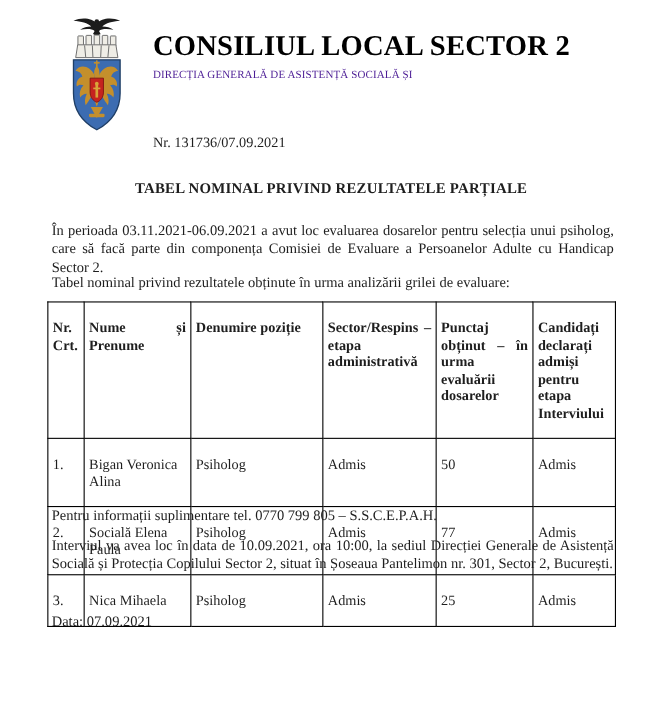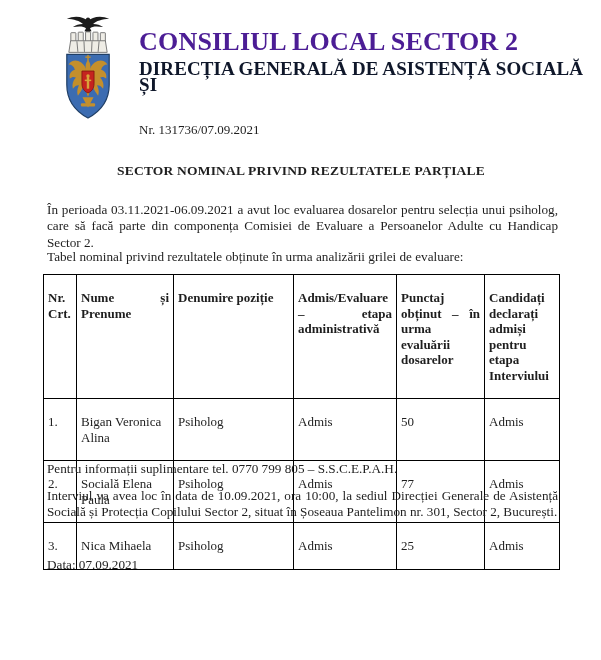--- a/index.html
+++ b/index.html
@@ -3,25 +3,25 @@
 <meta charset="utf-8">
 <style>
   html,body{margin:0;padding:0;background:#ffffff;}
   .page{
     position:relative;width:601px;height:660px;background:#ffffff;
     font-family:"Liberation Serif",serif;color:#1e1e1e;overflow:hidden;
   }
   .logo{position:absolute;left:57px;top:14px;width:62px;height:106px;}
   .org-title{
     position:absolute;left:139px;top:27px;font-size:26px;font-weight:bold;
-    color:#4c1d95;white-space:nowrap;letter-spacing:0.2px;
+    color:#000000;white-space:nowrap;letter-spacing:0.2px;
   }
   .org-subtitle{
-    position:absolute;left:139px;top:61px;font-size:19px;font-weight:bold;
-    line-height:16px;color:#0f172a;letter-spacing:0.1px;
+    position:absolute;left:139px;top:61px;font-size:10px;font-weight:normal;
+    line-height:16px;color:#4c1d95;letter-spacing:0.1px;
   }
   .reg-number{position:absolute;left:139px;top:122px;font-size:13px;font-family:Liberation Serif, serif;}
   .doc-title{
     position:absolute;left:43px;top:163px;width:516px;text-align:center;
     font-size:13.5px;font-weight:bold;letter-spacing:0.2px;
   }
   .para{position:absolute;margin:0;font-size:13.2px;line-height:16.4px;}
   .para-intro{left:47px;top:202px;width:511px;text-align:justify;}
   .para-table-intro{left:47px;top:249px;width:511px;}
   .results-table{
@@ -88,41 +88,41 @@
   </div>
 
   <div class="org-title">CONSILIUL LOCAL SECTOR 2</div>
 
   <div class="org-subtitle">
     <div>DIRECȚIA GENERALĂ DE ASISTENȚĂ SOCIALĂ ȘI</div>
   </div>
 
   <div class="reg-number">Nr. 131736/07.09.2021</div>
 
-  <div class="doc-title">SECTOR NOMINAL PRIVIND REZULTATELE PARȚIALE</div>
+  <div class="doc-title">TABEL NOMINAL PRIVIND REZULTATELE PARȚIALE</div>
 
   <p class="para para-intro">În perioada 03.11.2021-06.09.2021 a avut loc evaluarea dosarelor pentru selecția unui psiholog, care să facă parte din componența Comisiei de Evaluare a Persoanelor Adulte cu Handicap Sector 2.</p>
 
   <p class="para para-table-intro">Tabel nominal privind rezultatele obținute în urma analizării grilei de evaluare:</p>
 
   <table class="results-table">
     <colgroup>
       <col style="width:33px">
         <col style="width:97px">
         <col style="width:120px">
       <col style="width:103px">
         <col style="width:88px">
         <col style="width:75px">
     </colgroup>
     <thead>
       <tr>
         <th>Nr. Crt.</th>
         <th>Nume și Prenume</th>
         <th>Denumire poziție</th>
-        <th>Admis/Evaluare – etapa administrativă</th>
+        <th>Sector/Respins – etapa administrativă</th>
         <th>Punctaj obținut – în urma evaluării dosarelor</th>
         <th>Candidați declarați admiși pentru etapa Interviului</th>
       </tr>
     </thead>
     <tbody>
       <tr class="row-tall">
         <td>1.</td>
         <td>Bigan Veronica Alina</td>
         <td>Psiholog</td>
         <td>Admis</td>

